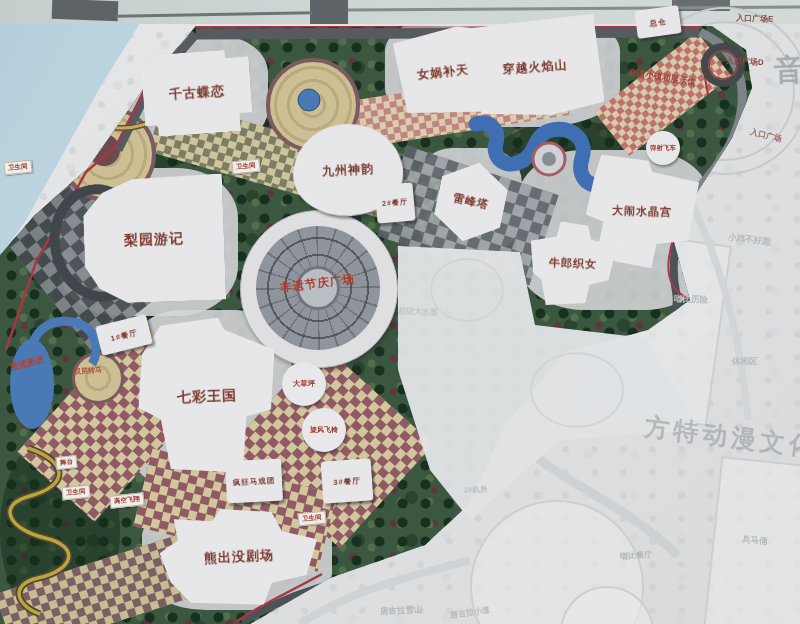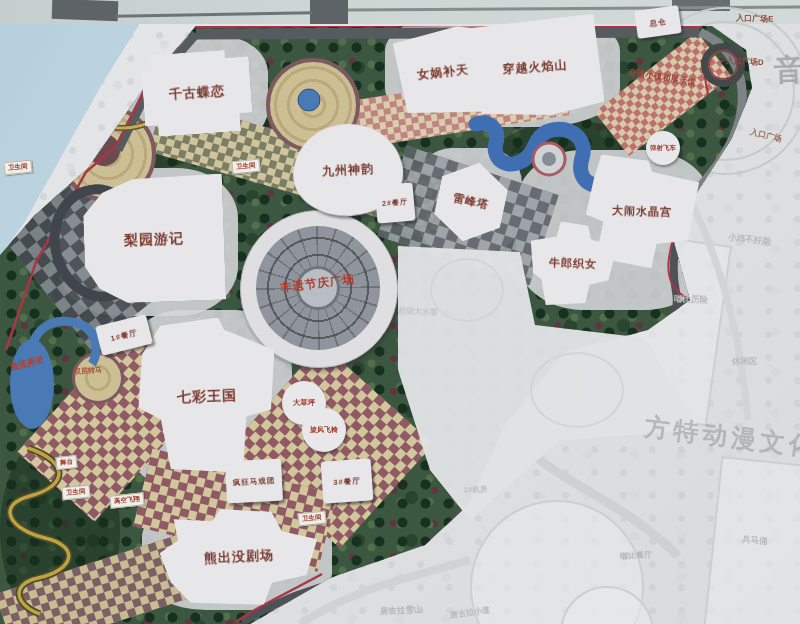--- a/index.html
+++ b/index.html
@@ -231,21 +231,21 @@
       </div>
       <div class="bld b-rest2" style="left: 376px; top: 184px; width: 38px; height: 38px; transform: rotate(-5deg);">
         <span style="font-size: 7px;">2#餐厅</span>
       </div>
       <div class="bld b-rest1" style="left: 98px; top: 320px; width: 52px; height: 30px; transform: rotate(-14deg);">
         <span style="font-size: 7.5px;">1#餐厅</span>
       </div>
       <div class="bld b-zongcang" style="left: 636px; top: 8px; width: 44px; height: 28px; transform: rotate(-8deg);">
         <span style="font-size: 7.5px;">总仓</span>
       </div>
-      <div class="circleR" style="left: 282px; top: 381px; width: 44px; height: 44px;">
+      <div class="circleR" style="left: 282px; top: 362px; width: 44px; height: 44px;">
         <span style="font-size: 7.5px;">大草坪</span>
       </div>
       <div class="circleR" style="left: 302px; top: 408px; width: 44px; height: 44px;">
         <span style="font-size: 7px;">旋风飞椅</span>
       </div>
       <div class="circleR" style="left: 646px; top: 131px; width: 34px; height: 34px;">
         <span style="font-size: 6.5px;">弹射飞车</span>
       </div>
       <div class="tag" style="left: 4px; top: 161px; font-size: 6.5px; transform: rotate(-6deg);">卫生间</div>
       <div class="tag" style="left: 232px; top: 160px; font-size: 6.5px; transform: rotate(-6deg);">卫生间</div>

